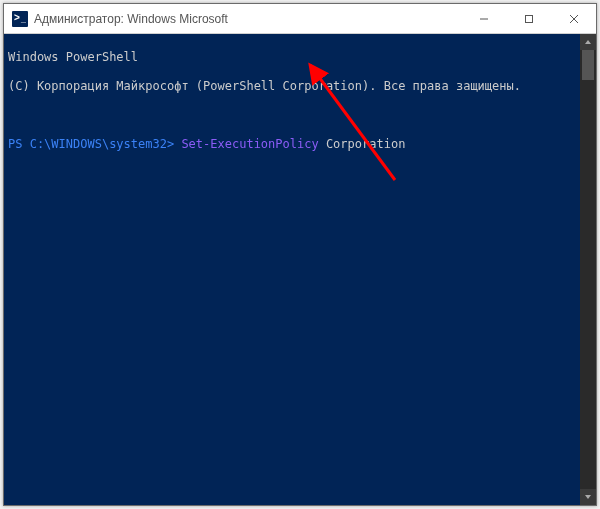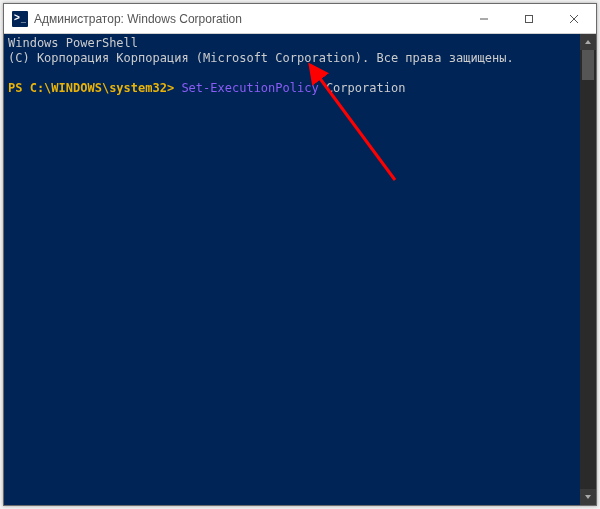--- a/index.html
+++ b/index.html
@@ -86,22 +86,22 @@
     flex: 1;
     background: #012456;
     padding: 2px 4px;
     font-family: Consolas, "Lucida Console", monospace;
     font-size: 12px;
     line-height: 15px;
     color: #cccccc;
     position: relative;
     overflow: hidden;
   }
-  .term-line { white-space: pre; }
-  .prompt-path { color: #eab308; font-weight: bold; }
+  .term-line { white-space: pre; margin-top: 14px; }
+  .prompt-path { color: #3b82f6; }
   .cmdlet { color: #8b5cf6; }
   .param { color: #cccccc; }
   .scrollbar {
     position: absolute;
     right: 0;
     top: 0;
     bottom: 0;
     width: 16px;
     background: #2a2a2a;
     display: flex;
@@ -134,21 +134,21 @@
     pointer-events: none;
   }
 </style>
 </head>
 <body>
 
 <div class="window">
 
   <div class="titlebar">
     <span class="titlebar-icon"></span>
-    <span class="titlebar-text">Администратор: Windows Corporation</span>
+    <span class="titlebar-text">Администратор: Windows Microsoft</span>
     <div class="window-controls">
       <div class="win-btn">
         <svg width="10" height="10" viewBox="0 0 10 10">
             <line x1="1" y1="5" x2="9" y2="5" stroke="#555" stroke-width="1"></line>
           </svg>
       </div>
       <div class="win-btn">
         <svg width="10" height="10" viewBox="0 0 10 10">
             <rect x="1.5" y="1.5" width="7" height="7" fill="none" stroke="#555" stroke-width="1"></rect>
           </svg>
@@ -157,21 +157,21 @@
         <svg width="10" height="10" viewBox="0 0 10 10">
             <line x1="1" y1="1" x2="9" y2="9" stroke="#555" stroke-width="1"></line>
             <line x1="9" y1="1" x2="1" y2="9" stroke="#555" stroke-width="1"></line>
           </svg>
       </div>
     </div>
   </div>
 
   <div class="terminal">
     <div class="term-line">Windows PowerShell</div>
-    <div class="term-line">(C) Корпорация Корпорация (Microsoft Corporation). Все права защищены.</div>
+    <div class="term-line">(C) Корпорация Майкрософт (PowerShell Corporation). Все права защищены.</div>
     <div class="term-line">&nbsp;</div>
     <div class="term-line"><span class="prompt-path">PS C:\WINDOWS\system32&gt; </span><span class="cmdlet">Set-ExecutionPolicy</span><span class="param"> Corporation</span></div>
 
     <div class="scrollbar">
       <div class="sb-btn">
         <svg width="8" height="8" viewBox="0 0 8 8">
             <polygon points="4,2 1,6 7,6" fill="#aaa"></polygon>
           </svg>
       </div>
       <div class="sb-track">

